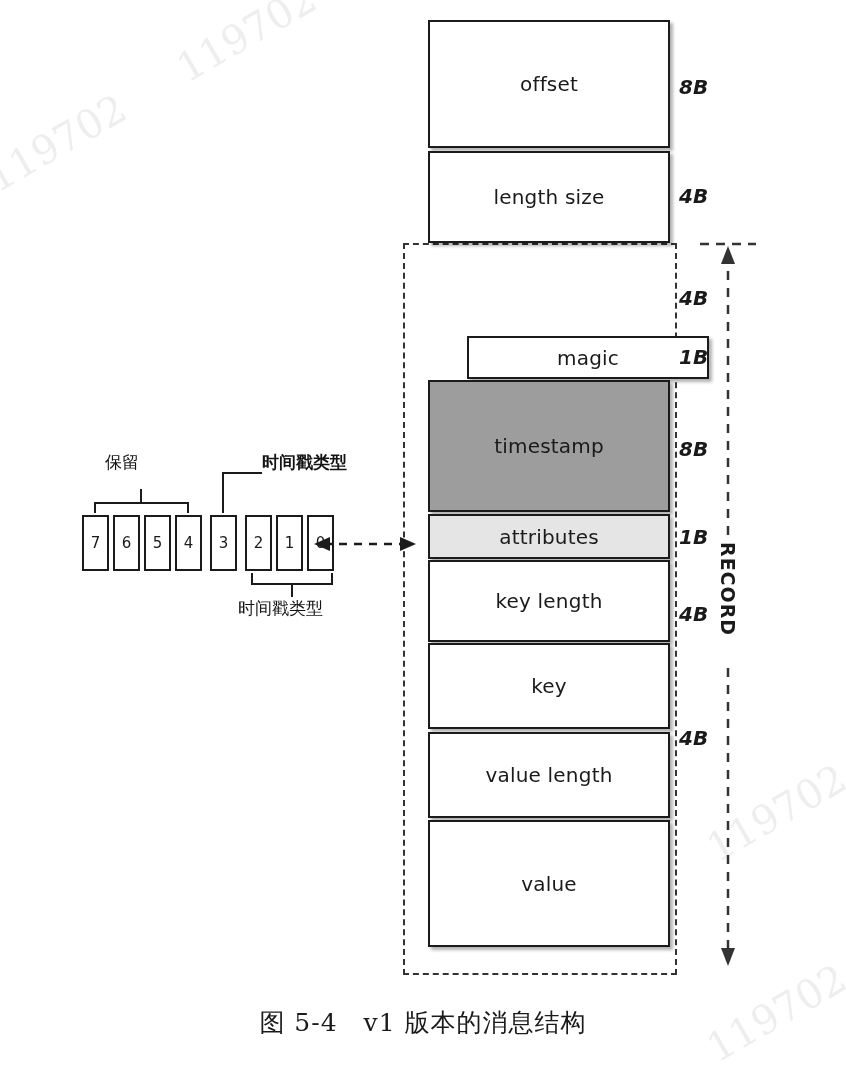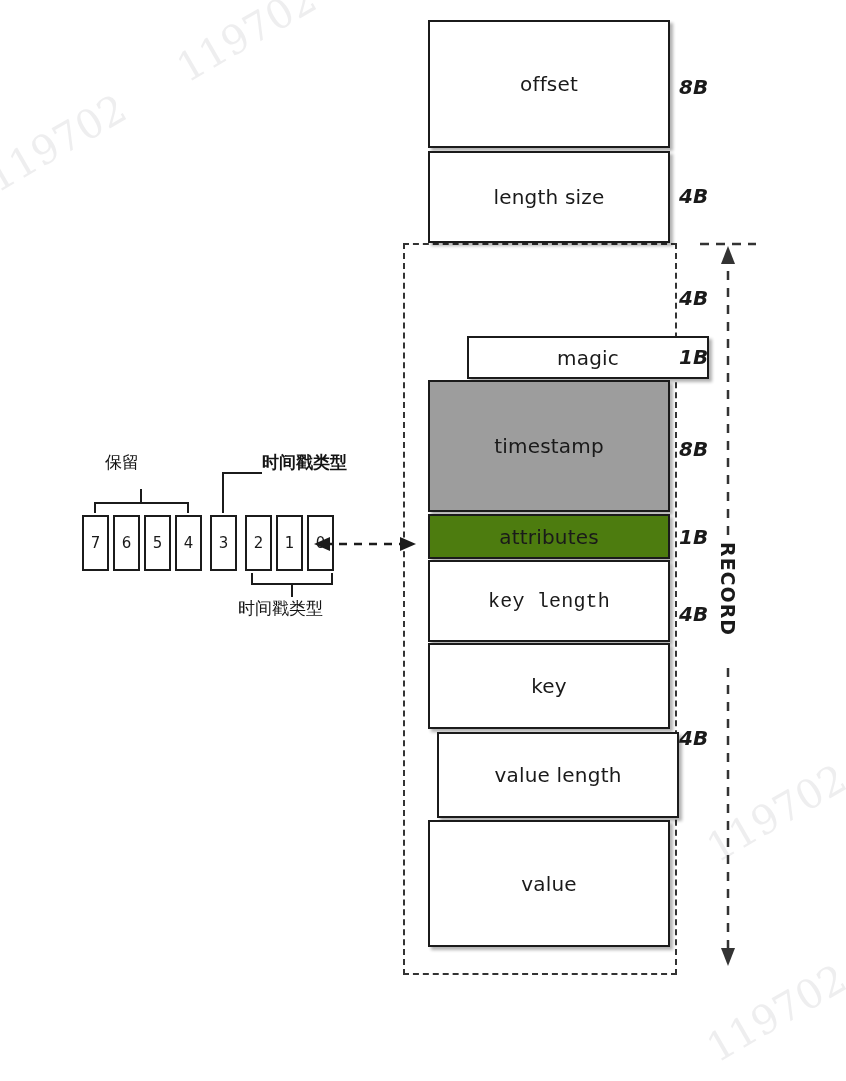--- a/index.html
+++ b/index.html
@@ -39,21 +39,21 @@
     align-items: center;
     justify-content: center;
   }
   .field-label {
     font-size: 20px;
     letter-spacing: 0.2px;
     color: #1a1a1a;
     white-space: nowrap;
   }
   .fill-dark  { background: #9d9d9d; }
-  .fill-light { background: #4d7c0f; }
+  .fill-light { background: #e5e5e5; }
 
   
   .size-label {
     position: absolute;
     left: 679px;
     font-size: 20px;
     font-weight: bold;
     color: #1a1a1a;
     white-space: nowrap;
     font-style: italic;
@@ -166,29 +166,29 @@
   </div>
 
   <div class="field-box fill-dark" style="top:380px; height:132px;">
     <span class="field-label">timestamp</span>
   </div>
 
   <div class="field-box fill-light" style="top:514px; height:45px;">
     <span class="field-label">attributes</span>
   </div>
 
-  <div class="field-box" style="top:560px; height:82px;font-family:Liberation Mono, monospace;">
+  <div class="field-box" style="top:560px; height:82px;">
     <span class="field-label">key length</span>
   </div>
 
   <div class="field-box" style="top:643px; height:86px;">
     <span class="field-label">key</span>
   </div>
 
-  <div class="field-box" style="top:732px; height:86px;margin-left:9px;">
+  <div class="field-box" style="top:732px; height:86px;">
     <span class="field-label">value length</span>
   </div>
 
   <div class="field-box" style="top:820px; height:127px;">
     <span class="field-label">value</span>
   </div>
 
   <div class="size-label" style="top:75px;">8B</div>
   <div class="size-label" style="top:184px;">4B</div>
   <div class="size-label" style="top:286px;">4B</div>
@@ -235,14 +235,15 @@
     <div class="cn-label" style="left:192px; top:6px;font-weight:bold;">时间戳类型</div>
     <div class="cn-label" style="left:168px; top:152px;">时间戳类型</div>
   </div>
 
   <svg class="abs" style="left:310px; top:528px; width:110px; height:32px;" viewBox="0 0 110 32">
     <line x1="14" y1="16" x2="96" y2="16" stroke="#1b1b1b" stroke-width="2.5" stroke-dasharray="8,7"></line>
     <polygon points="4,16 20,9 20,23" fill="#1b1b1b"></polygon>
     <polygon points="106,16 90,9 90,23" fill="#1b1b1b"></polygon>
   </svg>
 
+  <div id="caption">图 5-4　v1 版本的消息结构</div>
 
 </div>
 
 </body></html>

